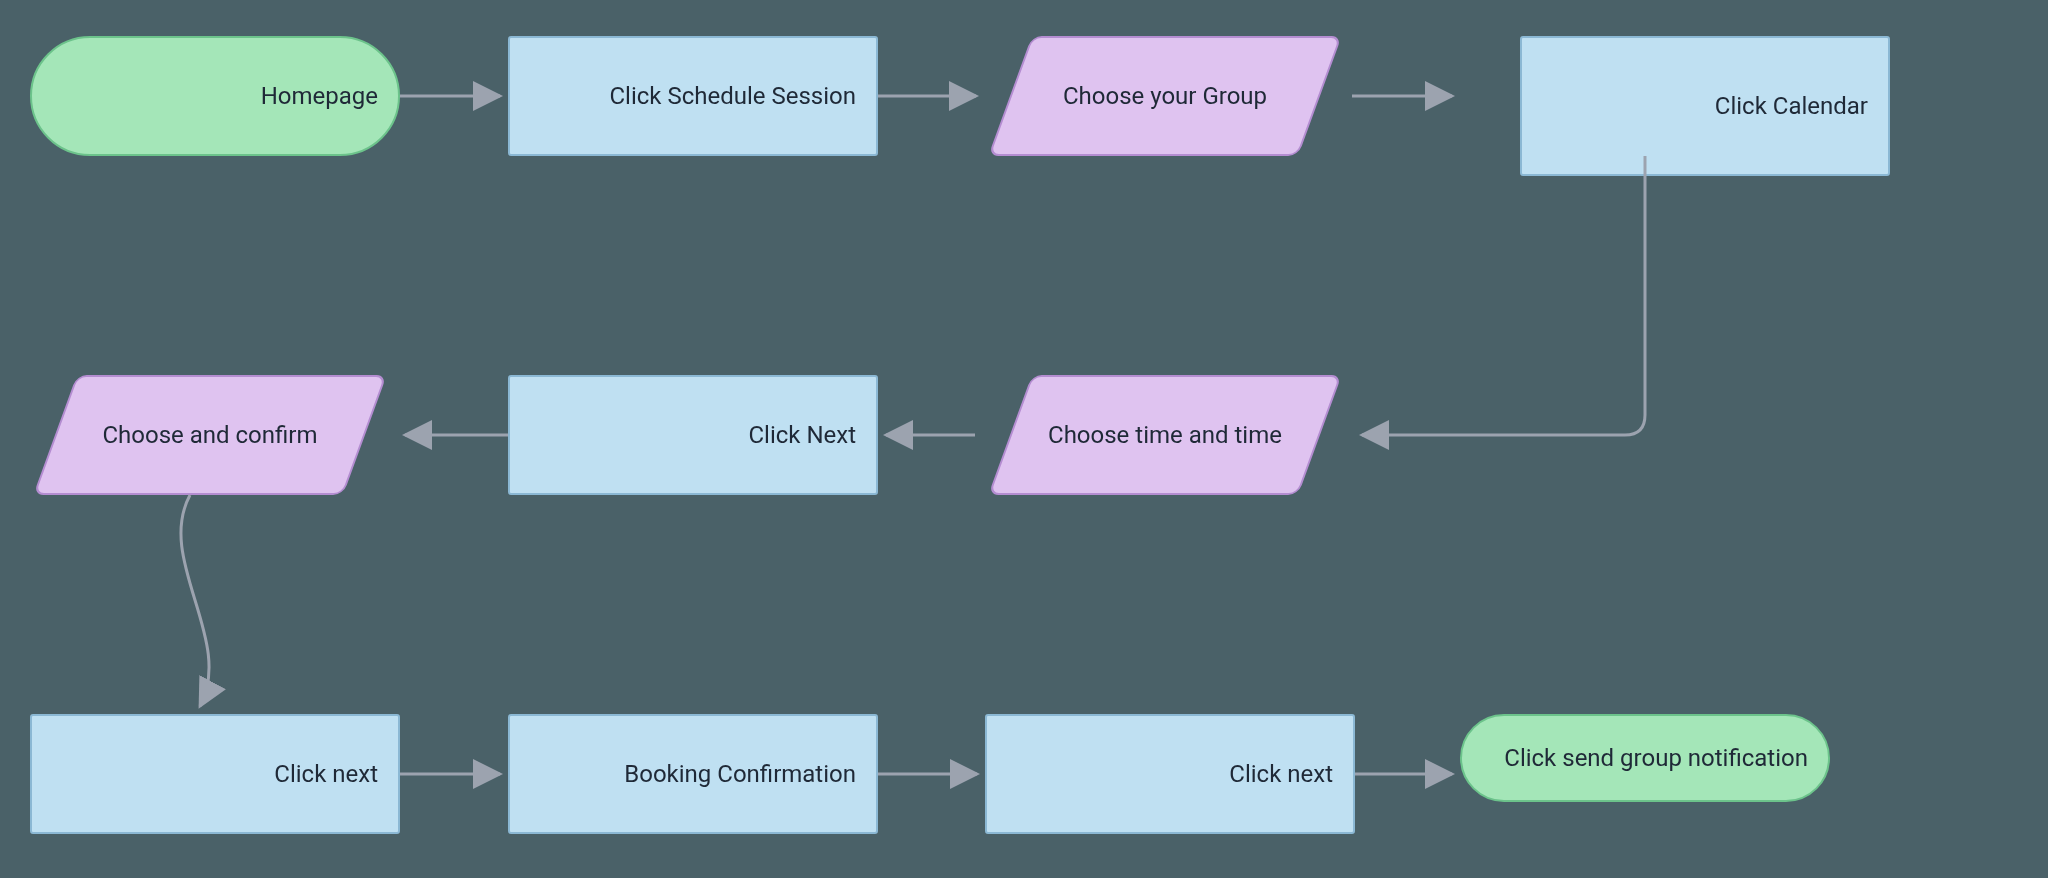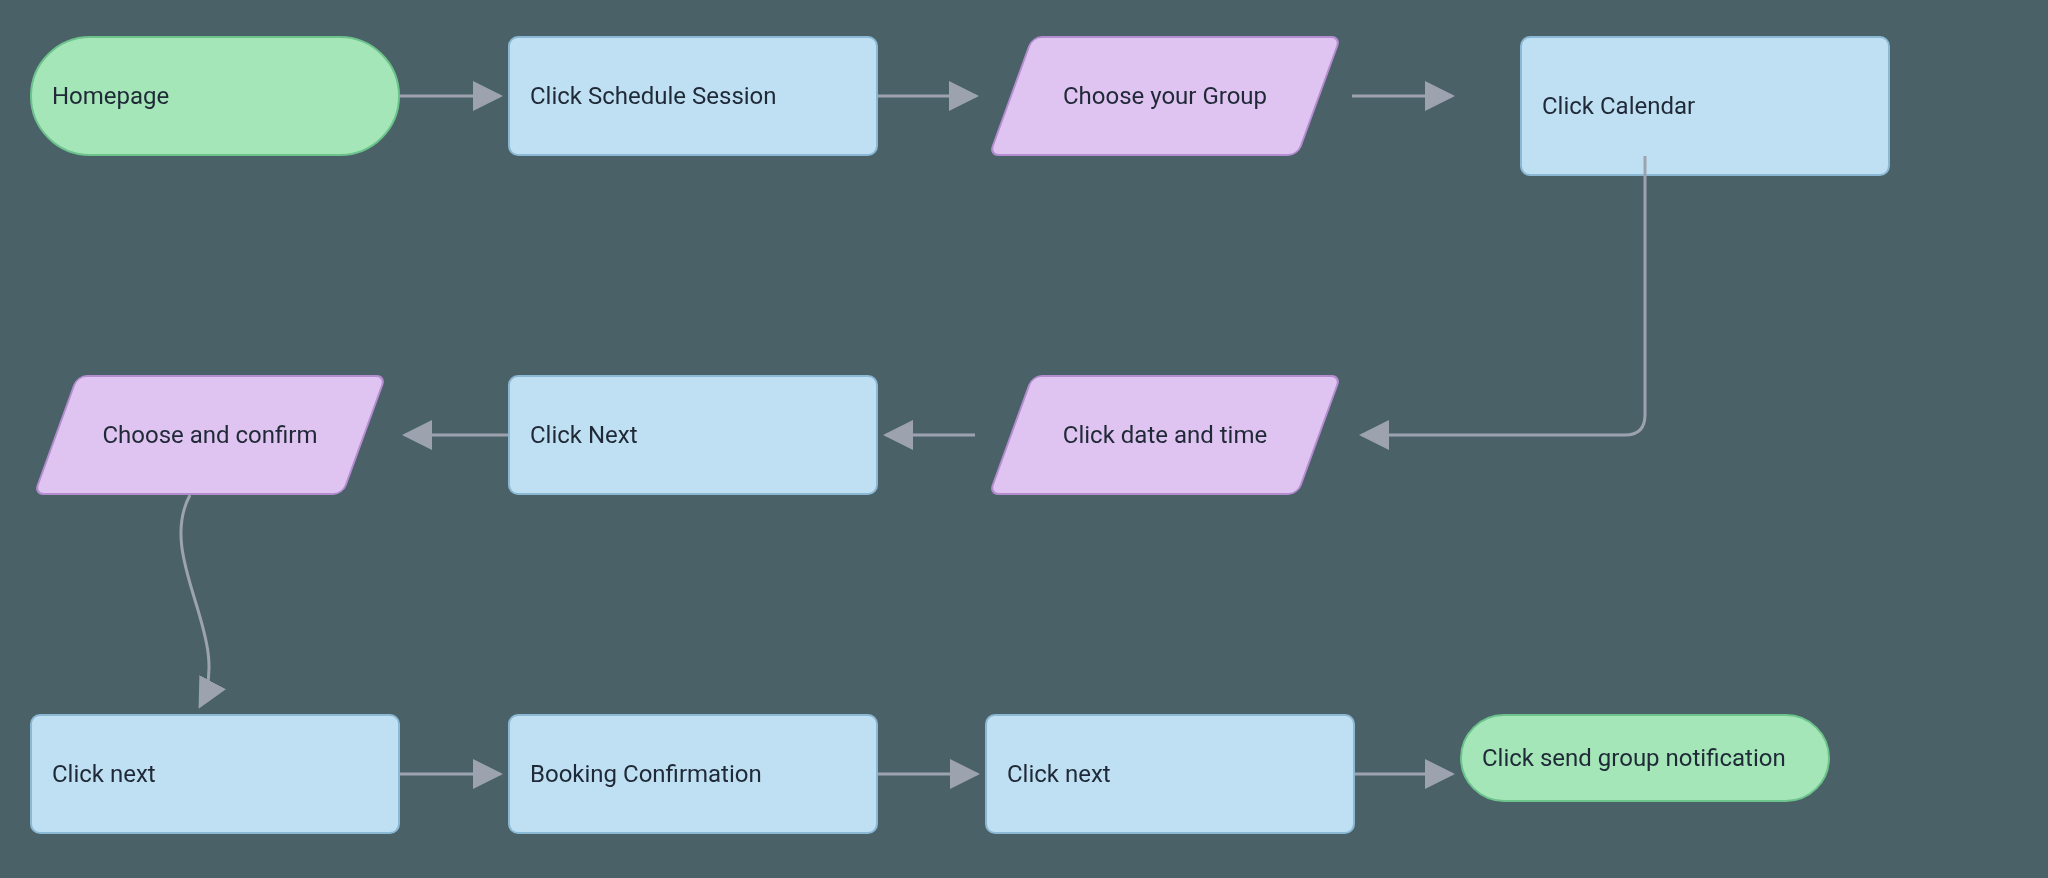--- a/index.html
+++ b/index.html
@@ -1,19 +1,19 @@
 <!DOCTYPE html>
 <html><head>
 <meta charset="utf-8">
 <style>
   html,body{margin:0;padding:0}
   body{background:#4a6168;width:2048px;height:878px;position:relative;font-family:-apple-system,BlinkMacSystemFont,"Segoe UI",Roboto,Helvetica,Arial,sans-serif;color:#1f2937;font-size:24px}
-  .node{position:absolute;display:flex;align-items:center;justify-content:flex-start;text-align:center;line-height:1.35;box-sizing:border-box;padding:2px 20px}
+  .node{position:absolute;display:flex;align-items:center;justify-content:flex-end;text-align:center;line-height:1.35;box-sizing:border-box;padding:2px 20px}
   .terminator{background:#a4e6b8;border:2px solid #6cc38b;border-radius:60px}
-  .process{background:#bfe0f2;border:2px solid #8bb8d4;border-radius:10px}
+  .process{background:#bfe0f2;border:2px solid #8bb8d4;border-radius:3px}
   .io-wrap{position:absolute}
   .io-shape{position:absolute;inset:0;background:#dfc3f0;border:2px solid #b48dd1;transform:skewX(-20deg);border-radius:10px}
   .io-text{position:relative;display:flex;align-items:center;justify-content:center;text-align:right;height:100%;line-height:1.35;padding:0 20px;box-sizing:border-box}
   svg.arrows{position:absolute;left:0;top:0;pointer-events:none}
   .arrow{stroke:#9ca3af;stroke-width:3;fill:none}
   .arrowhead{fill:#9ca3af}
 </style>
 </head>
 <body>
 
@@ -32,21 +32,21 @@
     </div>
 </div>
 
 <div class="node process" style="left:1520px;top:36px;width:370px;height:140px">
   <span>Click Calendar</span>
 </div>
 
 <div class="io-wrap" style="left:1010px;top:375px;width:310px;height:120px">
   <div class="io-shape"></div>
   <div class="io-text">
-      <span>Click date and time</span>
+      <span>Choose time and time</span>
     </div>
 </div>
 
 <div class="node process" style="left:508px;top:375px;width:370px;height:120px">
   <span>Click Next</span>
 </div>
 
 <div class="io-wrap" style="left:55px;top:375px;width:310px;height:120px">
   <div class="io-shape"></div>
   <div class="io-text">

